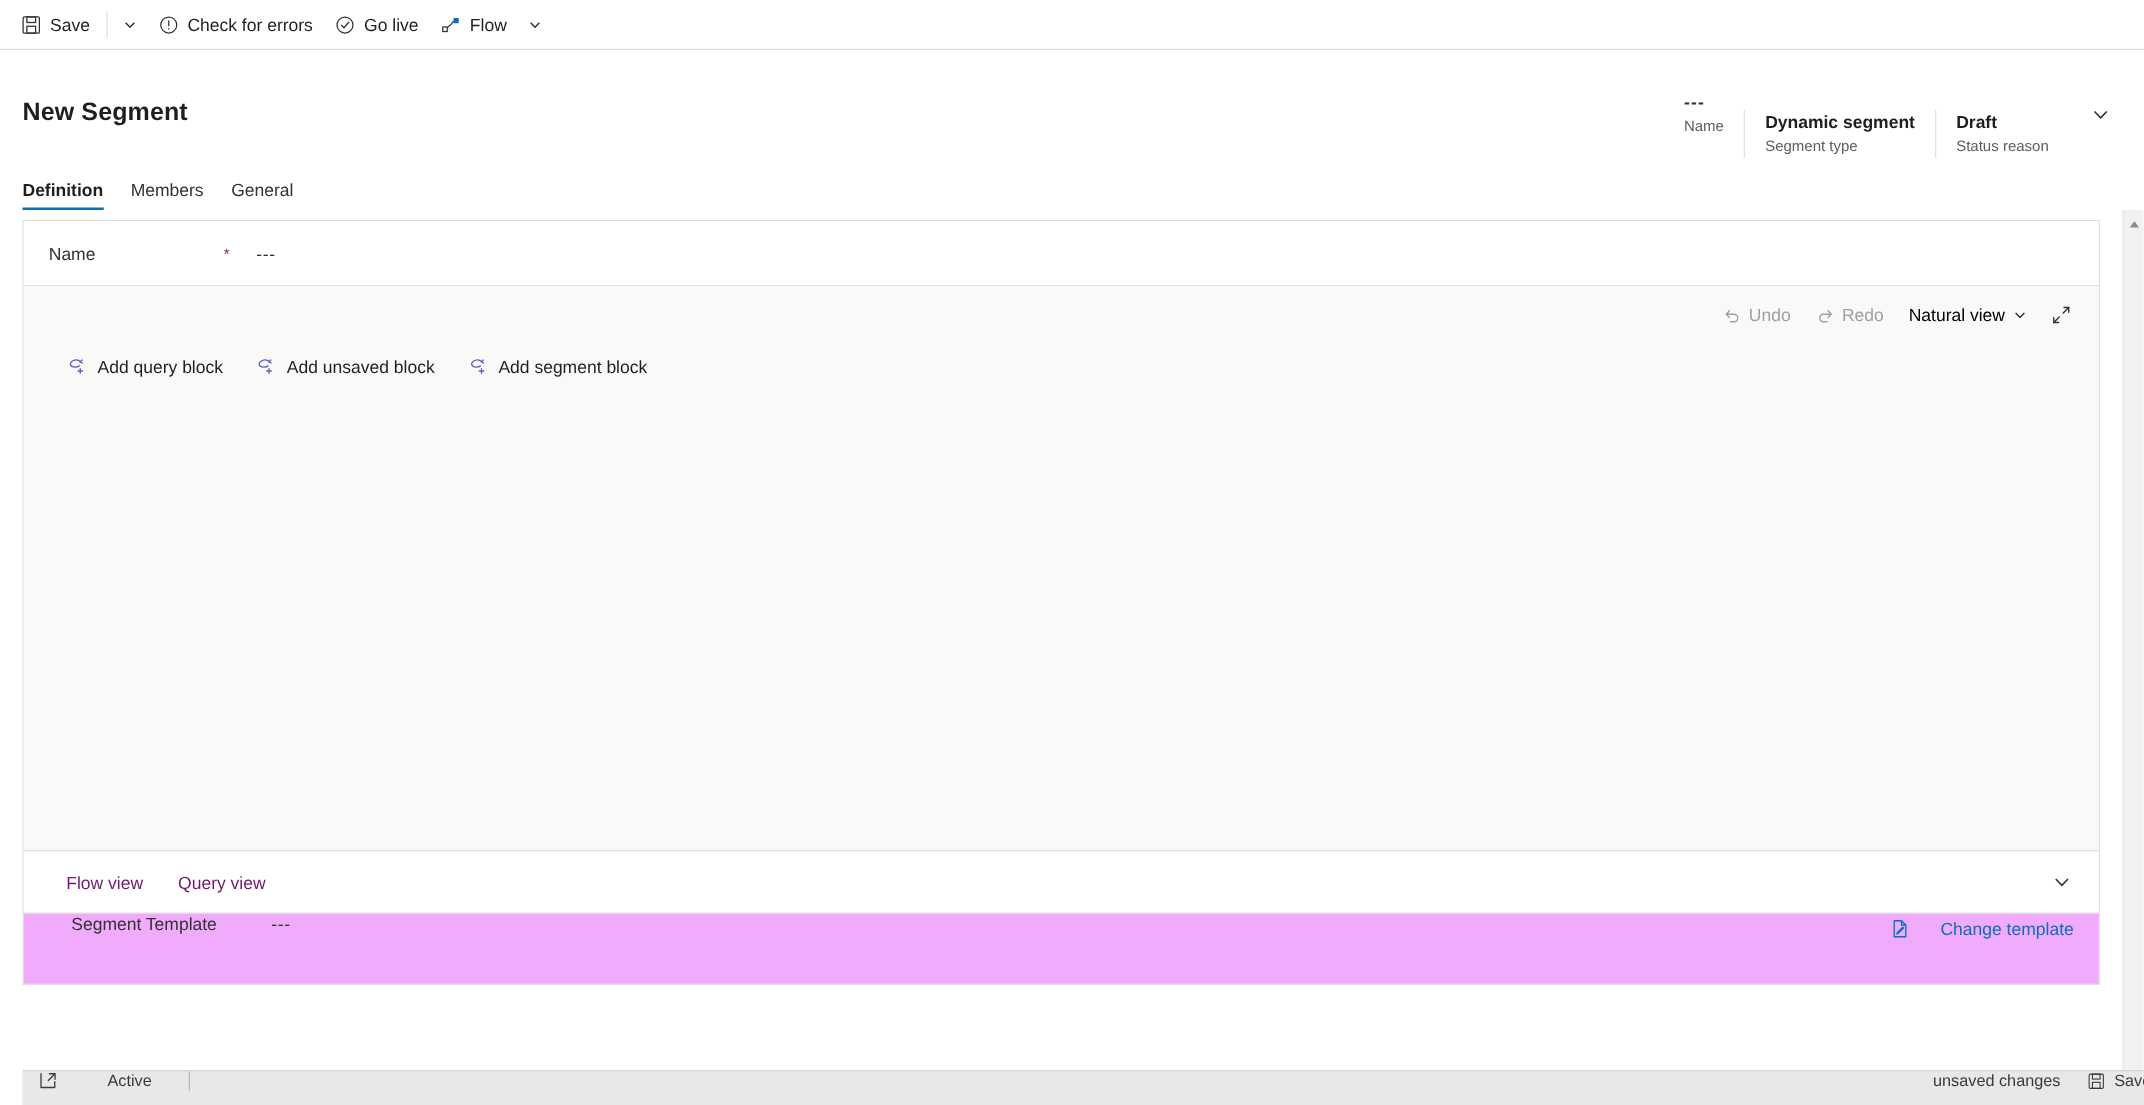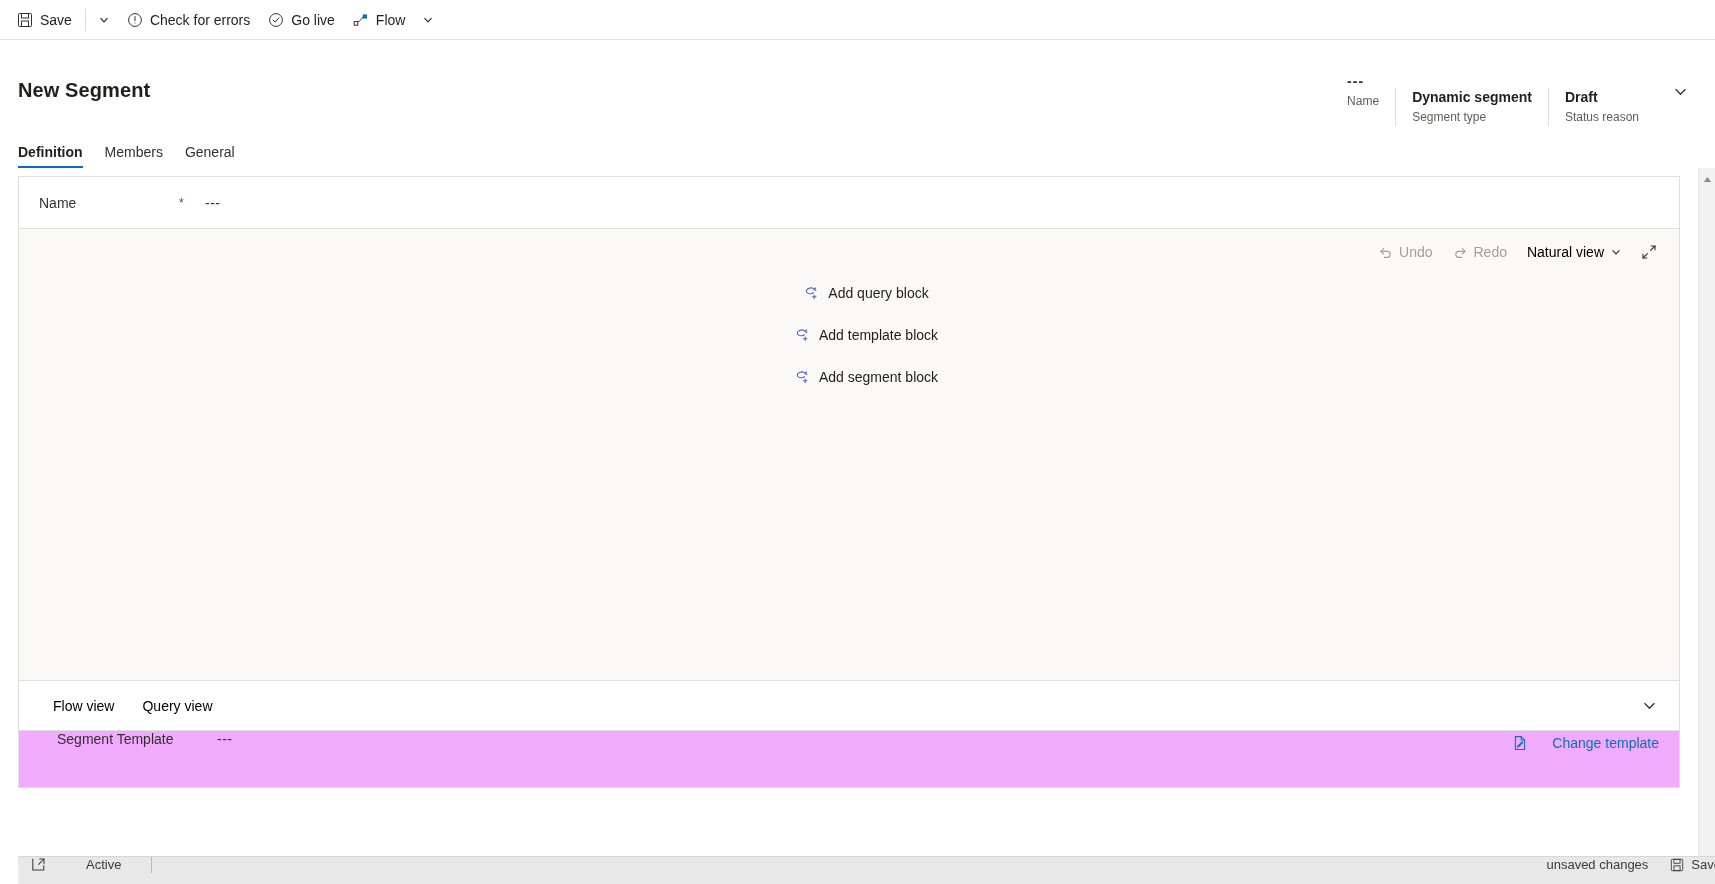--- a/index.html
+++ b/index.html
@@ -185,21 +185,20 @@
     display: flex; align-items: center; justify-content: center;
     width: 32px; height: 32px; cursor: pointer; border-radius: 2px;
   }
 
   .add-row {
     display: flex;
     align-items: center;
     gap: 26px;
     padding-left: 34px;
     margin-top: 10px;
-    flex-direction: column;
   }
   .add-link {
     display: flex;
     align-items: center;
     gap: 9px;
     font-size: 14px;
     color: #201f1e;
     cursor: pointer;
     white-space: nowrap;
   }
@@ -208,21 +207,21 @@
   .view-bar {
     display: flex;
     align-items: center;
     height: 50px;
     padding: 0 14px 0 34px;
     background: #ffffff;
     border-bottom: 1px solid #e1dfdd;
   }
   .view-tab {
     font-size: 14px;
-    color: #000000;
+    color: #701a75;
     margin-right: 28px;
     cursor: pointer;
     white-space: nowrap;
   }
   .view-spacer { flex: 1; }
   .view-chevron {
     display: flex; align-items: center; justify-content: center;
     width: 32px; height: 32px; cursor: pointer;
   }
 
@@ -455,21 +454,21 @@
           </div>
 
           <div class="add-link">
             <span class="icon">
               <svg width="16" height="14" viewBox="0 0 16 14" fill="none" stroke="#5b5fc7" stroke-width="1.1" stroke-linecap="round">
                 <path d="M11.4 3.4 C10 1.9 7.4 1.6 5.4 2.6 C3.2 3.7 2.6 5.8 4.2 6.9 C5.8 8 8.8 7.9 10.4 6.7"></path>
                 <path d="M12.6 2 L11.2 3.5 L12.9 4.4"></path>
                 <path d="M11.2 9 V12.6 M9.4 10.8 H13"></path>
               </svg>
             </span>
-            <span class="add-text">Add template block</span>
+            <span class="add-text">Add unsaved block</span>
           </div>
 
           <div class="add-link">
             <span class="icon">
               <svg width="16" height="14" viewBox="0 0 16 14" fill="none" stroke="#5b5fc7" stroke-width="1.1" stroke-linecap="round">
                 <path d="M11.4 3.4 C10 1.9 7.4 1.6 5.4 2.6 C3.2 3.7 2.6 5.8 4.2 6.9 C5.8 8 8.8 7.9 10.4 6.7"></path>
                 <path d="M12.6 2 L11.2 3.5 L12.9 4.4"></path>
                 <path d="M11.2 9 V12.6 M9.4 10.8 H13"></path>
               </svg>
             </span>

